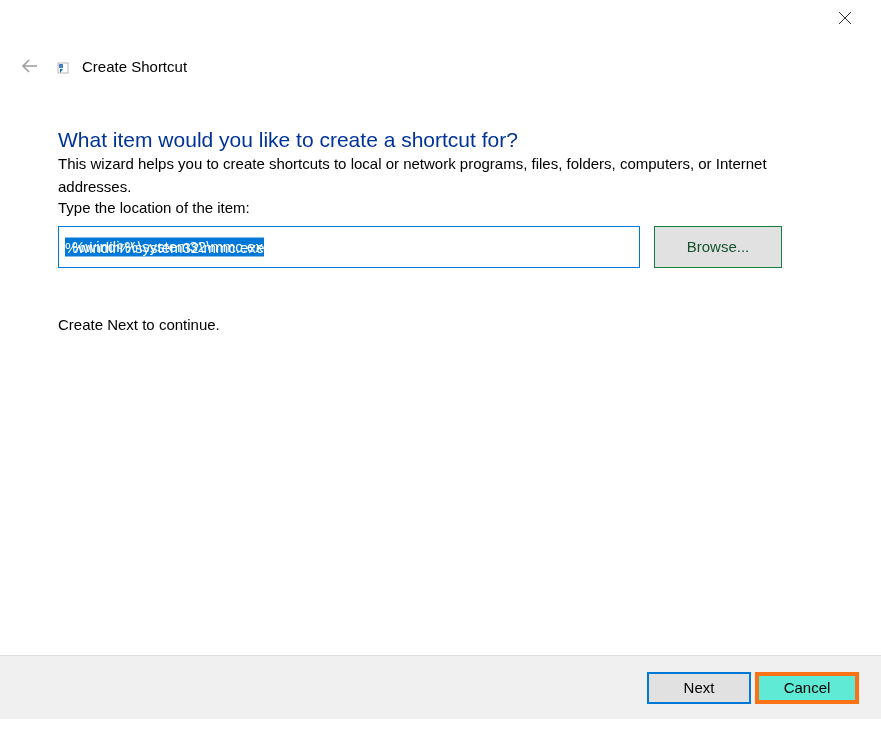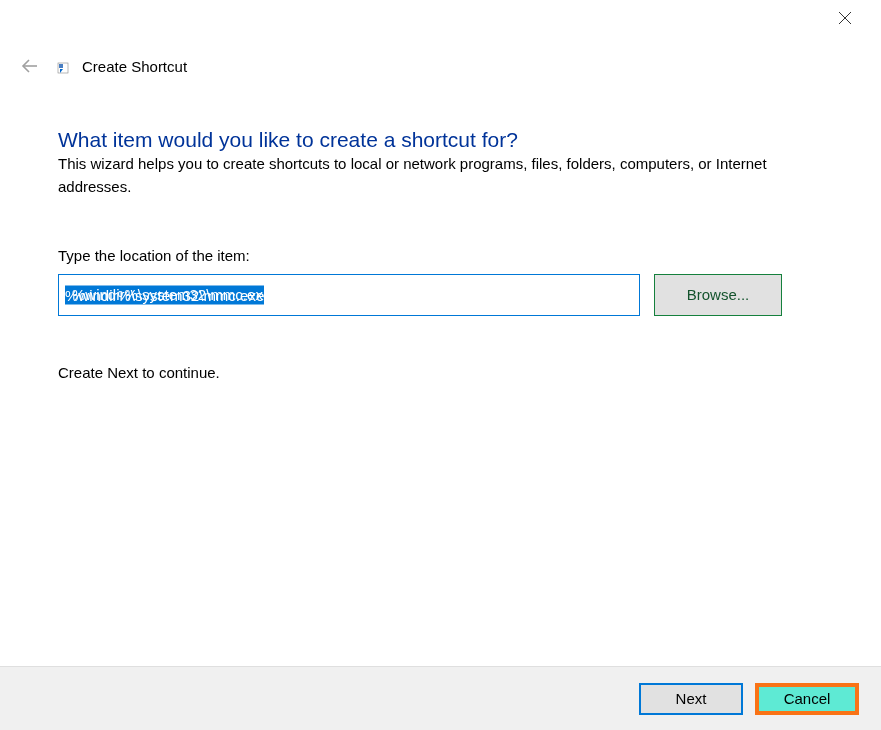--- a/index.html
+++ b/index.html
@@ -77,21 +77,20 @@
     }
     .heading {
       color: #003399;
       font-size: 21px;
       font-weight: 400;
     }
     .description {
       color: #000;
       font-size: 15px;
       line-height: 1.55;
-      margin-bottom: 48px;
       max-width: 770px;
     }
     .field-label {
       color: #000;
       font-size: 15px;
       margin-bottom: 10px;
       display: block;
     }
     .input-row {
       display: flex;
@@ -143,31 +142,31 @@
       font-size: 15px;
       color: #14532d;
       cursor: pointer;
     }
     .continue-text {
       color: #000;
       font-size: 15px;
     }
     .footer {
       position: absolute;
-      bottom: 0;
+      bottom: 11px;
       left: 0;
       right: 0;
       height: 64px;
       background: #f0f0f0;
       border-top: 1px solid #dfdfdf;
       display: flex;
       justify-content: flex-end;
       align-items: center;
       padding-right: 22px;
-      gap: 12px;
+      gap: 4px;
     }
     .footer-btn {
       width: 104px;
       height: 32px;
       font-family: "Segoe UI", Tahoma, sans-serif;
       font-size: 15px;
       color: #000;
       cursor: pointer;
       background: #5eead4;
       border: 4px solid #f97316;

